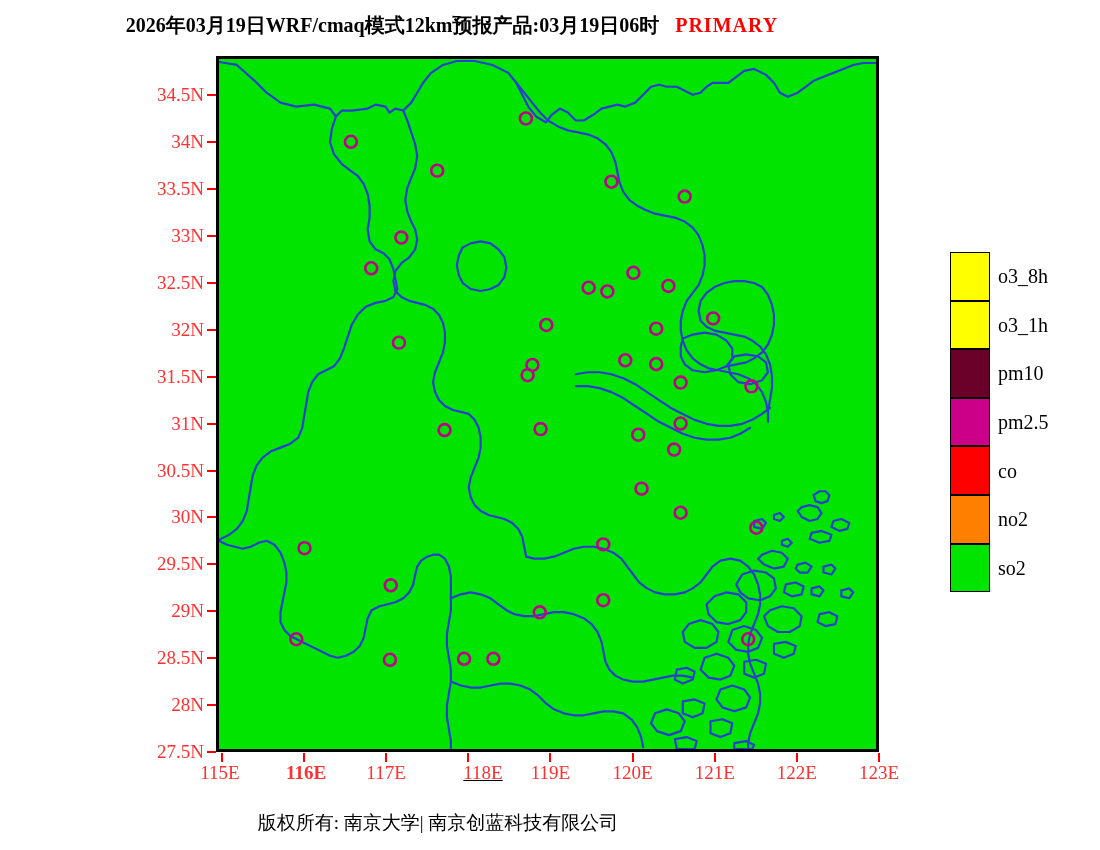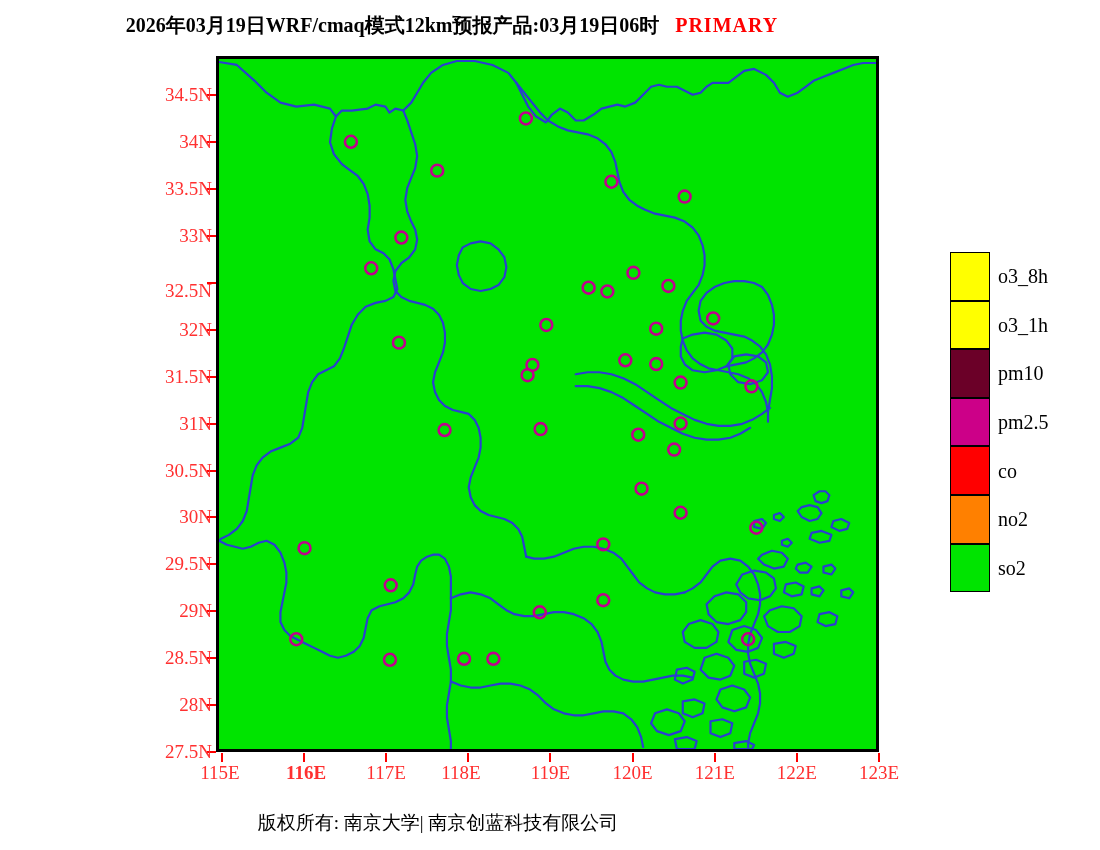--- a/index.html
+++ b/index.html
@@ -74,21 +74,21 @@
     right: 0;
     width: 72px;
     text-align: right;
     font-family: "Liberation Serif", "DejaVu Serif", serif;
     font-size: 19px;
     color: #ff3030;
     white-space: nowrap;
   }
   .y-label-wrap {
     position: absolute;
-    left: 140px;
+    left: 132px;
     width: 72px;
     height: 20px;
   }
   .x-tick {
     position: absolute;
     width: 2px;
     height: 9px;
     background: #ff0000;
     top: 753px;
   }
@@ -278,21 +278,21 @@
     </div>
     <div class="y-tick" style="top: 188.197px;"></div>
     <div class="y-label-wrap" style="top: 178.197px;">
       <span class="y-label">33.5N</span>
     </div>
     <div class="y-tick" style="top: 235.097px;"></div>
     <div class="y-label-wrap" style="top: 225.097px;">
       <span class="y-label">33N</span>
     </div>
     <div class="y-tick" style="top: 281.997px;"></div>
-    <div class="y-label-wrap" style="top: 271.997px; margin-top: 8px;">
+    <div class="y-label-wrap" style="top: 271.997px;">
       <span class="y-label">32.5N</span>
     </div>
     <div class="y-tick" style="top: 328.898px;"></div>
     <div class="y-label-wrap" style="top: 318.898px;">
       <span class="y-label">32N</span>
     </div>
     <div class="y-tick" style="top: 375.798px;"></div>
     <div class="y-label-wrap" style="top: 365.798px;">
       <span class="y-label">31.5N</span>
     </div>
@@ -337,21 +337,21 @@
     </div>
     <div class="x-tick" style="left: 302.907px;"></div>
     <div class="x-label-wrap" style="left: 266px; font-weight: bold;">
       <span class="x-label">116E</span>
     </div>
     <div class="x-tick" style="left: 385.063px;"></div>
     <div class="x-label-wrap" style="left: 346.063px;">
       <span class="x-label">117E</span>
     </div>
     <div class="x-tick" style="left: 467.219px;"></div>
-    <div class="x-label-wrap" style="left: 421px;">
+    <div class="x-label-wrap" style="left: 443px; text-decoration: underline;">
       <span class="x-label">118E</span>
     </div>
     <div class="x-tick" style="left: 549.375px;"></div>
     <div class="x-label-wrap" style="left: 510.375px;">
       <span class="x-label">119E</span>
     </div>
     <div class="x-tick" style="left: 631.532px;"></div>
     <div class="x-label-wrap" style="left: 592.532px;">
       <span class="x-label">120E</span>
     </div>

